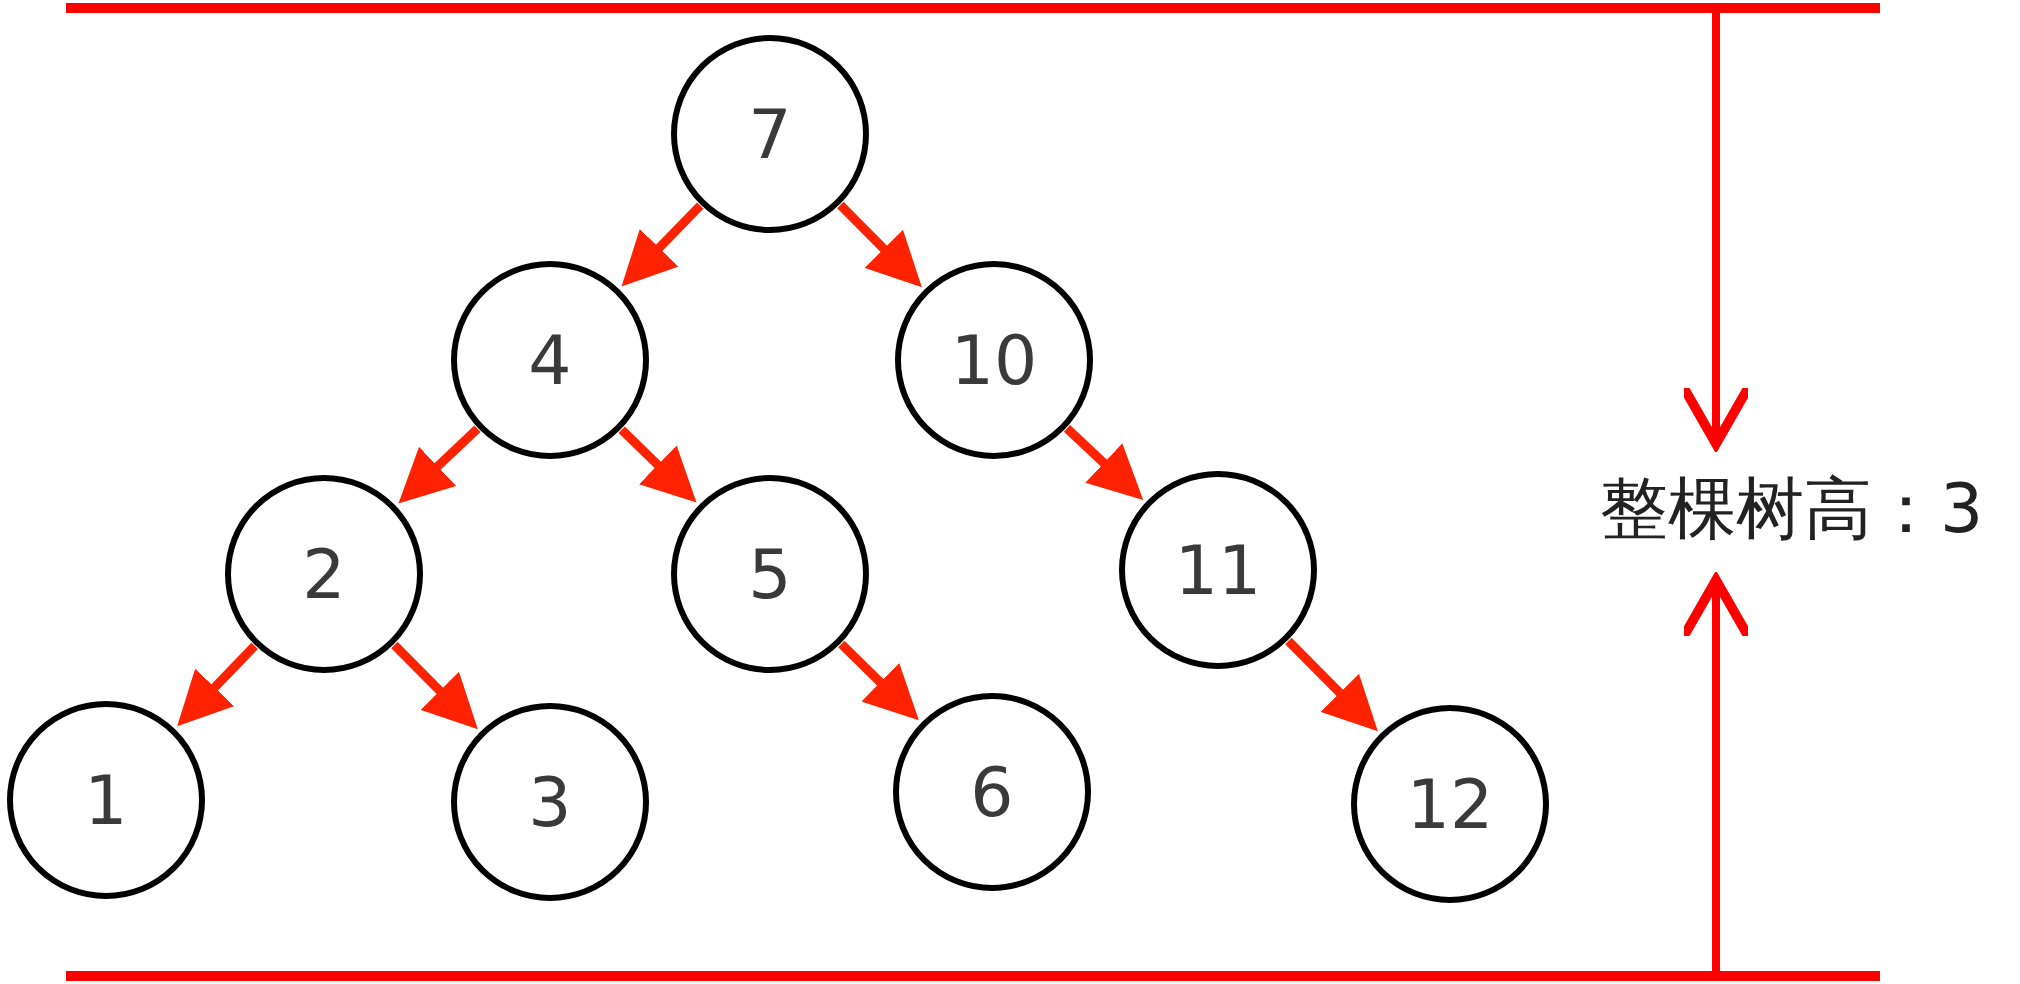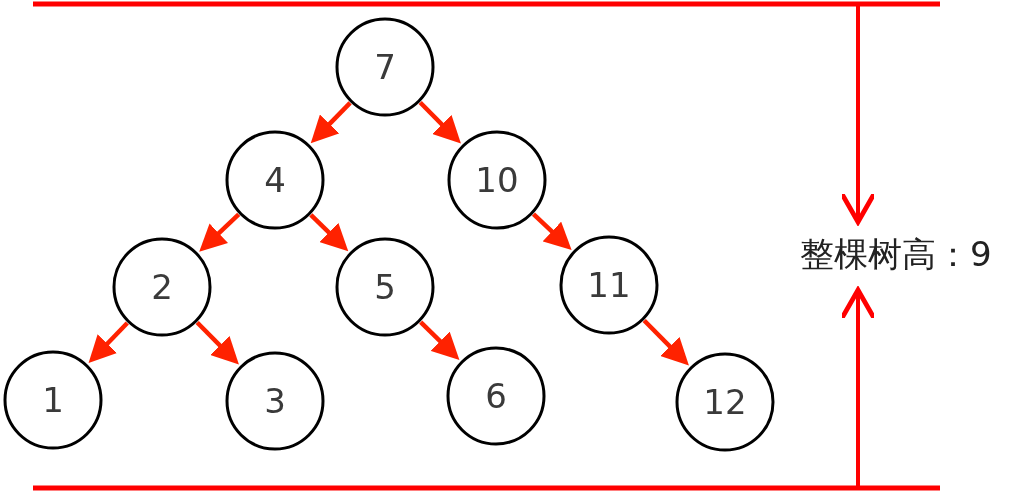--- a/index.html
+++ b/index.html
@@ -78,13 +78,13 @@
         <circle cx="496" cy="396" r="48" fill="#ffffff" stroke="#000000" stroke-width="3"></circle>
         <text x="496" y="408" text-anchor="middle" class="node-label">6</text>
       </g>
       <g>
         <circle cx="725" cy="402" r="48" fill="#ffffff" stroke="#000000" stroke-width="3"></circle>
         <text x="725" y="414" text-anchor="middle" class="node-label">12</text>
       </g>
     </g>
 </svg>
 
-<div class="height-label">整棵树高：9</div>
+<div class="height-label">整棵树高：3</div>
 
 </body></html>

